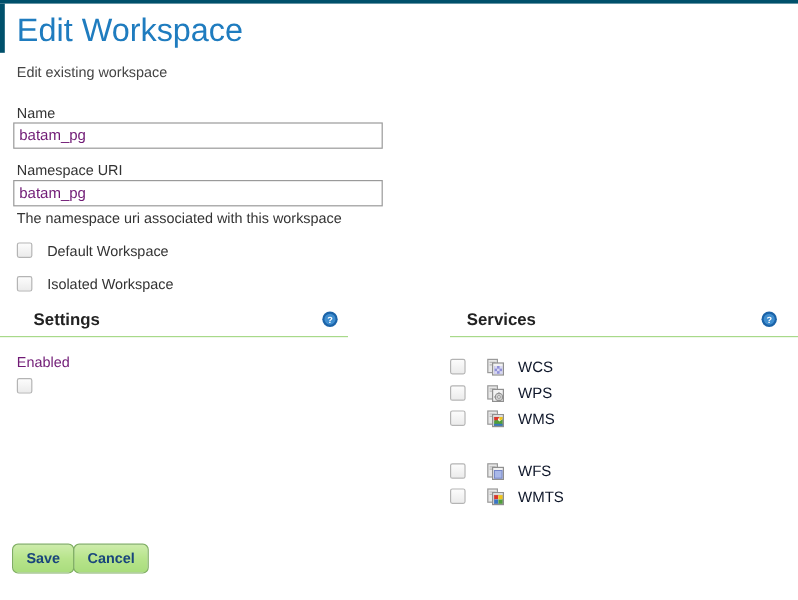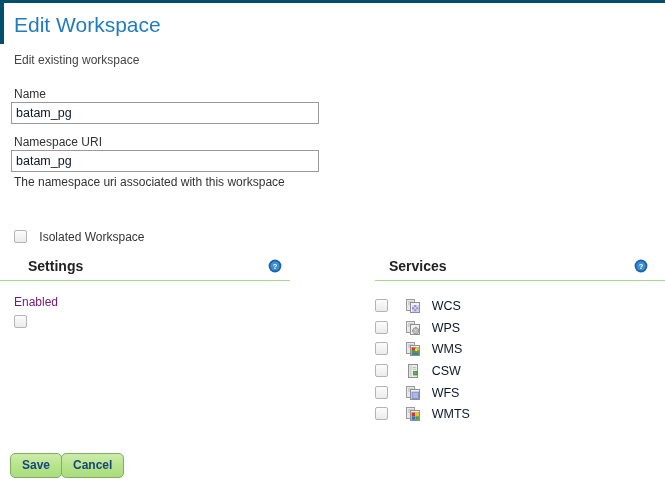--- a/index.html
+++ b/index.html
@@ -38,21 +38,21 @@
     position: absolute;
     top: 0;
     left: 0;
     width: 665px;
     height: 500px;
   }
   .page-title {
     position: absolute;
     left: 14px;
     top: 10px;
-    font-size: 21px;
+    font-size: 27px;
     line-height: 30px;
     color: #1f7cbf;
     font-weight: normal;
     letter-spacing: 0px;
     white-space: nowrap;
   }
   .page-subtitle {
     position: absolute;
     left: 14px;
     top: 53px;
@@ -71,21 +71,21 @@
   .text-input {
     position: absolute;
     left: 11px;
     width: 308px;
     height: 22px;
     box-sizing: border-box;
     border: 1px solid #9a9a9a;
     background: #ffffff;
     font-family: "Liberation Sans", sans-serif;
     font-size: 12.5px;
-    color: #0f172a;
+    color: #701a75;
     padding: 0 4px;
     border-radius: 0;
     outline: none;
   }
   .hint-text {
     position: absolute;
     left: 14px;
     font-size: 12px;
     color: #333333;
     white-space: nowrap;
@@ -194,20 +194,24 @@
   <div class="page-title">Edit Workspace</div>
   <div class="page-subtitle">Edit existing workspace</div>
 
   <div class="field-label" style="top:87px;">Name</div>
   <input class="text-input" style="top: 102px;" type="text" value="batam_pg">
 
   <div class="field-label" style="top:135px;">Namespace URI</div>
   <input class="text-input" style="top: 150px;" type="text" value="batam_pg">
   <div class="hint-text" style="top:175px;">The namespace uri associated with this workspace</div>
 
+  <div class="cb-row" style="top:200px;">
+    <span class="cb"></span>
+    <span class="cb-label">Default Workspace</span>
+  </div>
 
   <div class="cb-row" style="top:228px;">
     <span class="cb"></span>
     <span class="cb-label">Isolated Workspace</span>
   </div>
 
   <div class="section" style="left:0px; width:290px;">
     <div class="section-head">
       <span class="section-title">Settings</span>
       <span class="help-icon" style="right:8px;">
@@ -283,33 +287,20 @@
           <rect x="6.8" y="6.6" width="7" height="7.2" fill="#ffffff" stroke="#8f8f8f" stroke-width="0.6"></rect>
           <polygon points="6.8,13.8 6.8,9.6 9,7.6 11,10.3 13.8,8.4 13.8,13.8" fill="#4f9e3a"></polygon>
           <polygon points="6.8,6.6 11,6.6 9.6,9.3 6.8,9.2" fill="#d9342b"></polygon>
           <polygon points="11,6.6 13.8,6.6 13.8,8.4 11.4,9.6" fill="#f0c419"></polygon>
           <rect x="6.8" y="12.2" width="7" height="1.6" fill="#3a74c4"></rect>
         </svg>
       </span>
       <a class="svc-link">WMS</a>
     </div>
 
-    <div class="svc-row" style="left:0px; top:103px;">
-      <span class="cb"></span>
-      <span class="svc-icon">
-        <svg width="16" height="16" viewBox="0 0 16 16">
-          <rect x="3.5" y="1.5" width="9" height="13" fill="#ededed" stroke="#8f8f8f" stroke-width="1"></rect>
-          <rect x="4.6" y="2.6" width="2" height="10.8" fill="#d2d2d2"></rect>
-          <line x1="7.6" y1="4.4" x2="11.2" y2="4.4" stroke="#bcbcbc" stroke-width="1"></line>
-          <line x1="7.6" y1="6.3" x2="11.2" y2="6.3" stroke="#bcbcbc" stroke-width="1"></line>
-          <rect x="8.6" y="8.4" width="3.4" height="3.6" fill="#5cb24a" stroke="#3c8a2e" stroke-width="0.7"></rect>
-        </svg>
-      </span>
-      <a class="svc-link">CSW</a>
-    </div>
 
     <div class="svc-row" style="left:0px; top:125px;">
       <span class="cb"></span>
       <span class="svc-icon">
         <svg width="16" height="16" viewBox="0 0 16 16">
           <rect x="1.5" y="1.5" width="8" height="11" fill="#e8e8e8" stroke="#9a9a9a" stroke-width="1"></rect>
           <line x1="3" y1="4" x2="8" y2="4" stroke="#b9b9b9" stroke-width="1"></line>
           <line x1="3" y1="6" x2="8" y2="6" stroke="#b9b9b9" stroke-width="1"></line>
           <rect x="5.5" y="4.5" width="9" height="10" fill="#f2f2f2" stroke="#8f8f8f" stroke-width="1"></rect>
           <rect x="7" y="7.1" width="6.4" height="6.4" fill="#a9b8e8" stroke="#6f80c4" stroke-width="0.8"></rect>

